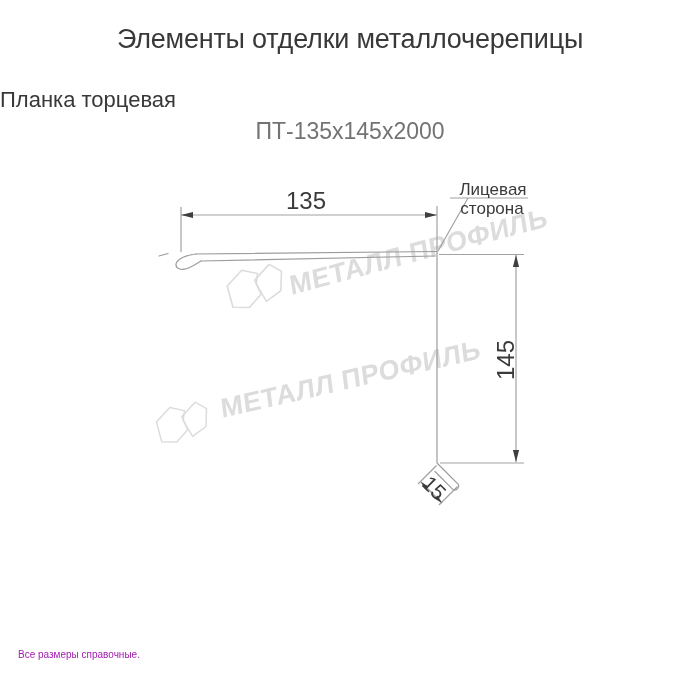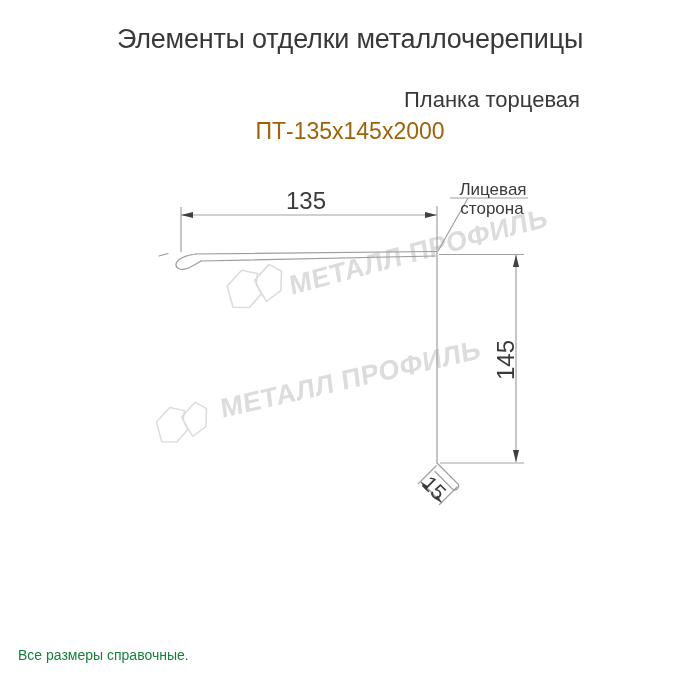--- a/index.html
+++ b/index.html
@@ -5,29 +5,29 @@
   html,body{margin:0;padding:0;background:#fff;}
   .canvas{
     position:relative;width:700px;height:700px;background:#ffffff;overflow:hidden;
     font-family:"Liberation Sans", sans-serif;color:#3a3a3a;
   }
   .page-title{
     position:absolute;top:24px;left:0;width:700px;text-align:center;
     font-size:27px;font-weight:400;letter-spacing:-0.2px;color:#383838;
   }
   .product-name{
-    position:absolute;top:87px;left:0;width:580px;text-align:right;
+    position:absolute;top:87px;left:0;width:580px;text-align:left;
     font-size:22px;font-weight:400;color:#383838;
   }
   .product-code{
     position:absolute;top:118px;left:0;width:700px;text-align:center;
-    font-size:23px;font-weight:400;color:#a16207;
+    font-size:23px;font-weight:400;color:#737373;
   }
   .footer{
-    position:absolute;left:18px;top:646px;font-size:14px;line-height:18.5px;color:#15803d;
+    position:absolute;left:18px;top:646px;font-size:10px;line-height:18.5px;color:#a21caf;
   }
   .watermark-text{
     position:absolute;white-space:nowrap;font-size:27px;font-weight:700;
     color:#dcdcdc;letter-spacing:0.5px;transform-origin:left center;
   }
   .wm1{left:290px;top:271px;transform:rotate(-15deg) skewX(-6deg);}
   .wm2{left:221px;top:394px;transform:rotate(-13deg) skewX(-6deg);}
   .watermark-logo{position:absolute;}
   .wl1{left:226px;top:262px;transform:rotate(-10deg);}
   .wl2{left:155px;top:400px;transform:rotate(-10deg);}

